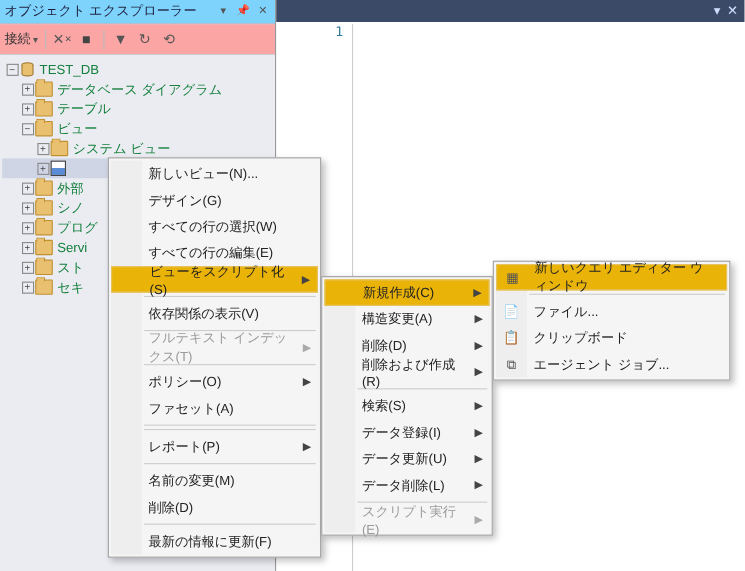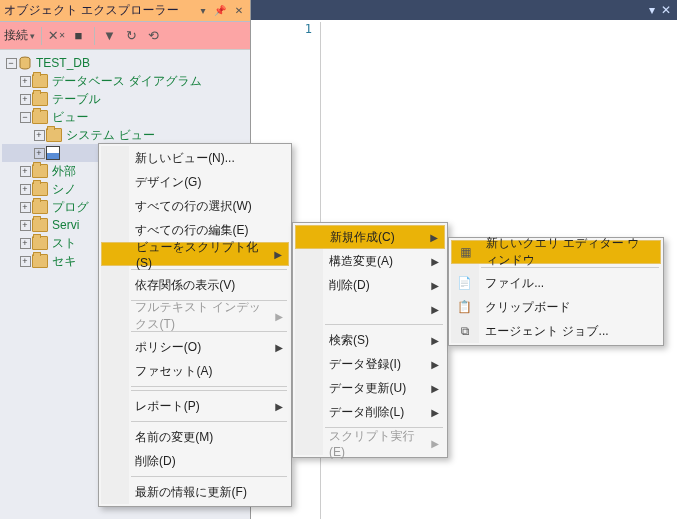--- a/index.html
+++ b/index.html
@@ -1,19 +1,19 @@
 <!DOCTYPE html>
 <html><head>
 <meta charset="utf-8">
 <style>
   * { box-sizing: border-box; margin: 0; padding: 0; font-family: "Yu Gothic UI", "Meiryo UI", sans-serif; font-size: 12px; }
   body { background: #fff; width: 677px; height: 519px; position: relative; overflow: hidden; }
   
   .panel { position: absolute; left: 0; top: 0; width: 251px; height: 519px; background: #eaecf2; border-right: 1px solid #999; }
-  .panel-header { height: 22px; background: #fdba74; border-bottom: 1px solid #b8bdc9; display: flex; align-items: center; padding: 0 4px; }
+  .panel-header { height: 22px; background: #7dd3fc; border-bottom: 1px solid #b8bdc9; display: flex; align-items: center; padding: 0 4px; }
   .panel-title { flex: 1; color: #1e1e3c; }
   .panel-hdr-icons { display: flex; gap: 4px; }
   .hdr-icon { width: 14px; height: 14px; color: #555; font-size: 10px; text-align: center; line-height: 14px; }
   
   .toolbar { height: 28px; background: #fca5a5; border-bottom: 1px solid #ccc; display: flex; align-items: center; padding: 0 4px; gap: 4px; }
   .tb-text { color: #333; }
   .tb-drop { font-size: 9px; color: #555; padding-left: 2px; }
   .tb-sep { width: 1px; height: 18px; background: #bbb; margin: 0 2px; }
   .tb-icon { width: 18px; height: 18px; display: flex; align-items: center; justify-content: center; color: #555; font-size: 13px; }
   
@@ -190,35 +190,36 @@
   <div class="mi">
       <span>削除(D)</span>
     </div>
   <div class="mi-sep"></div>
   <div class="mi">
       <span>最新の情報に更新(F)</span>
     </div>
 
 </div>
 
-<div class="menu" style="left:292px; top:222px; width:156px;">
+<div class="menu" style="left:292px; top:251px; width:156px;">
   <div class="menu-gutter"></div>
   <div class="mi hl">
       <span>新規作成(C)</span>
       <span class="mi-arrow">▶</span>
     </div>
   <div class="mi">
       <span>構造変更(A)</span>
       <span class="mi-arrow">▶</span>
     </div>
   <div class="mi">
       <span>削除(D)</span>
       <span class="mi-arrow">▶</span>
     </div>
   <div class="mi">
+      <span>削除および作成(R)</span>
       <span class="mi-arrow">▶</span>
     </div>
   <div class="mi-sep"></div>
   <div class="mi">
       <span>検索(S)</span>
       <span class="mi-arrow">▶</span>
     </div>
   <div class="mi">
       <span>データ登録(I)</span>
       <span class="mi-arrow">▶</span>

